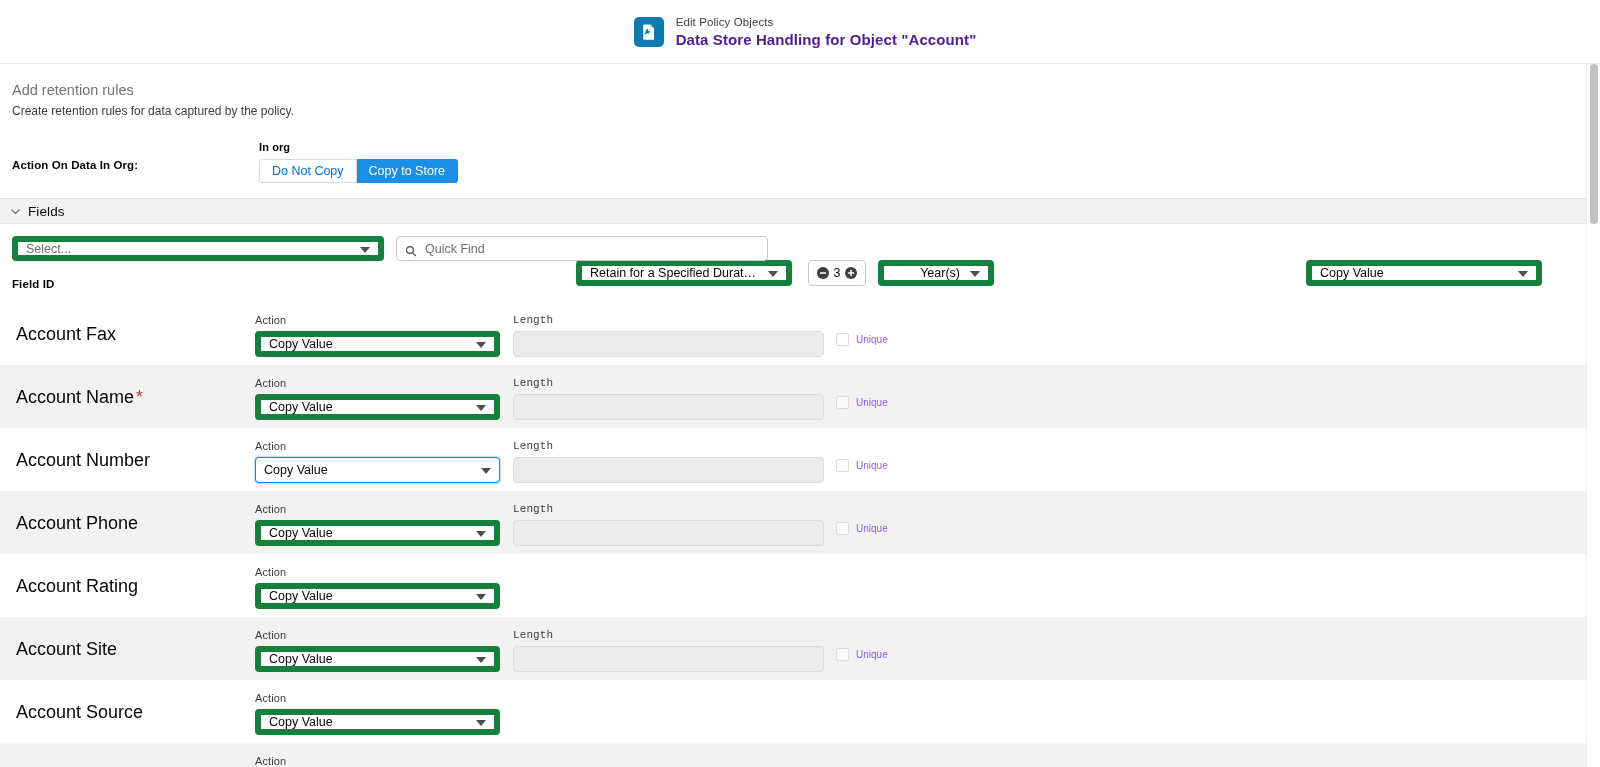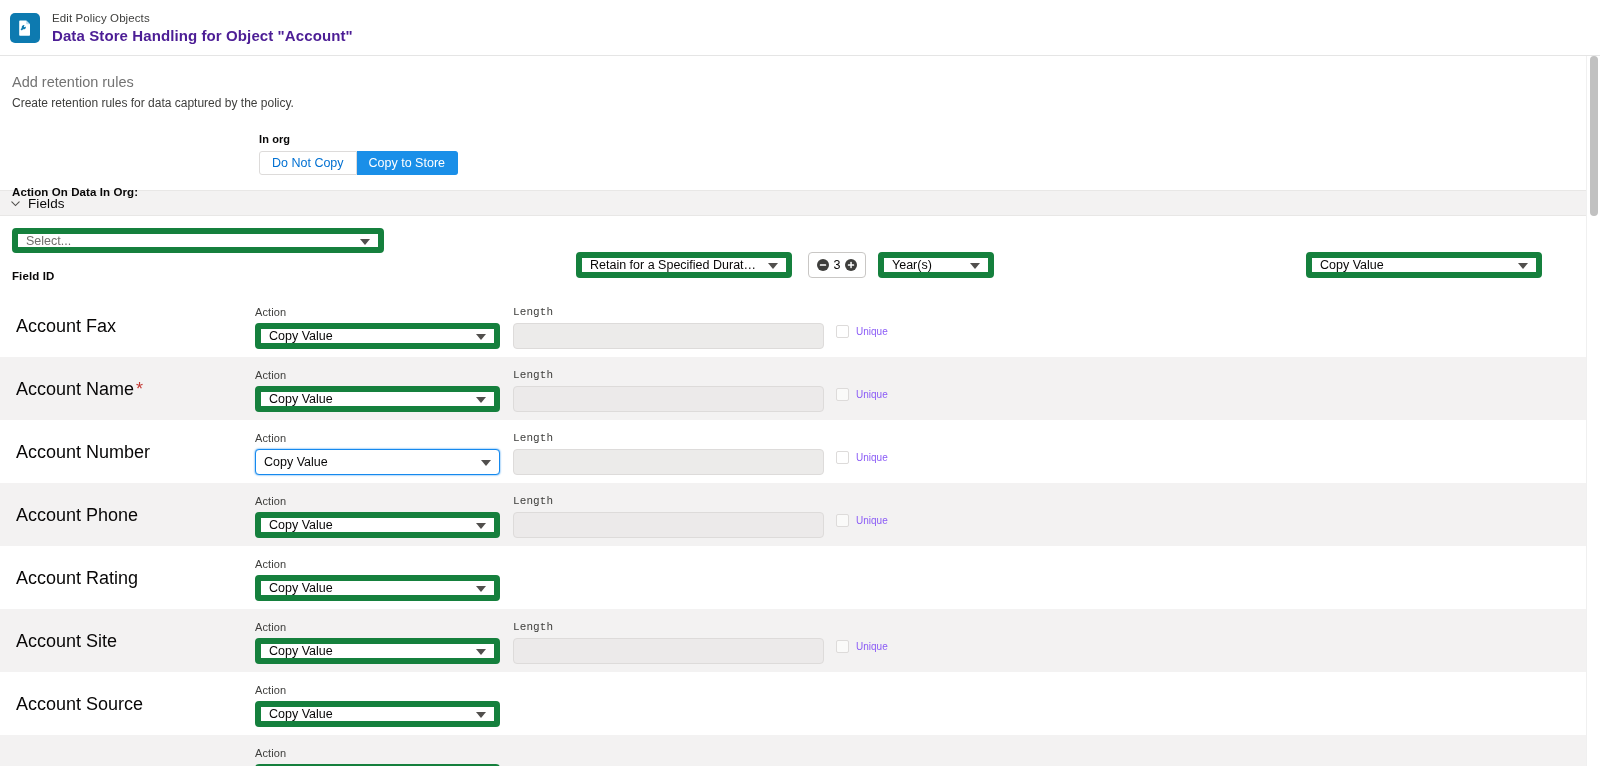--- a/index.html
+++ b/index.html
@@ -8,26 +8,27 @@
     width: 1600px; height: 767px;
     overflow: hidden;
     background: #ffffff;
     font-family: "Liberation Sans", sans-serif;
     color: #080707;
     -webkit-font-smoothing: antialiased;
   }
 
   
   .page-header {
-    height: 56px;
+    height: 64px;
     display: flex;
     align-items: center;
     padding: 0 0 0 10px;
     border-bottom: 1px solid #e5e5e5;
     background: #fff;
+    justify-content: center;
   }
   .app-icon {
     width: 30px; height: 30px;
     border-radius: 5px;
     background: #0d7ab0;
     display: flex; align-items: center; justify-content: center;
     flex: 0 0 auto;
     margin-right: 12px;
   }
   .app-icon svg { display:block; }
@@ -74,21 +75,20 @@
     height: 62px;
     margin-top: 10px;
   }
   .action-label {
     position: absolute;
     left: 12px; top: 29px;
     font-size: 11.5px;
     font-weight: bold;
     color: #080707;
     letter-spacing: .1px;
-    margin-top: 35px;
   }
   .inorg-wrap { position: absolute; left: 259px; top: 10px; }
   .inorg-label {
     font-size: 11px;
     font-weight: bold;
     color: #080707;
     line-height: 14px;
     margin-bottom: 5px;
     letter-spacing: .1px;
   }
@@ -164,20 +164,21 @@
     cursor: pointer;
     flex: 0 0 auto;
   }
   .circle-btn.minus { background: #3e3e3c; }
   .circle-btn.plus  { background: #3e3e3c; }
   .circle-btn svg { display:block; }
 
   .unit-select {
     position: absolute; left: 878px; top: 130px;
     width: 116px;
+    justify-content: flex-end;
   }
   .copy-select-top {
     position: absolute; left: 1306px; top: 130px;
     width: 236px;
   }
 
   
   .fields-bar {
     height: 26px;
     background: #f3f2f2;
@@ -398,20 +399,29 @@
           </svg>
       </span>
       <span class="title">Fields</span>
     </div>
 
     <div class="filter-row">
       <div class="select filter-select placeholder">
         <span class="sel-text">Select...</span>
         <span class="caret"></span>
       </div>
+      <div class="quickfind">
+        <span class="search-ico">
+          <svg width="12" height="12" viewBox="0 0 12 12">
+            <circle cx="5" cy="5" r="3.4" stroke="#514f4d" stroke-width="1.2" fill="none"></circle>
+            <line x1="7.6" y1="7.6" x2="10.6" y2="10.6" stroke="#514f4d" stroke-width="1.3" stroke-linecap="round"></line>
+          </svg>
+        </span>
+        <input type="text" placeholder="Quick Find" style="">
+      </div>
     </div>
 
     <div class="fieldid-head">Field ID</div>
 
     <div class="rows">
 
       <div class="field-row">
         <div class="field-name"><span>Account Fax</span></div>
         <div class="col-action">
           <div class="mini-label">Action</div>

